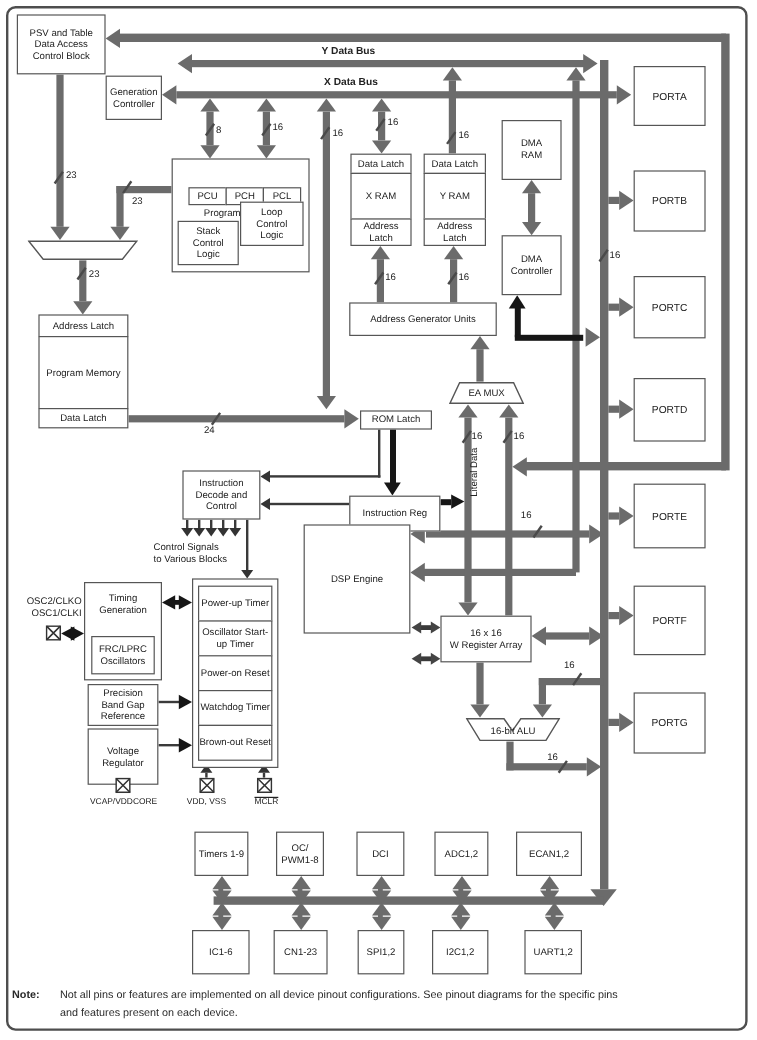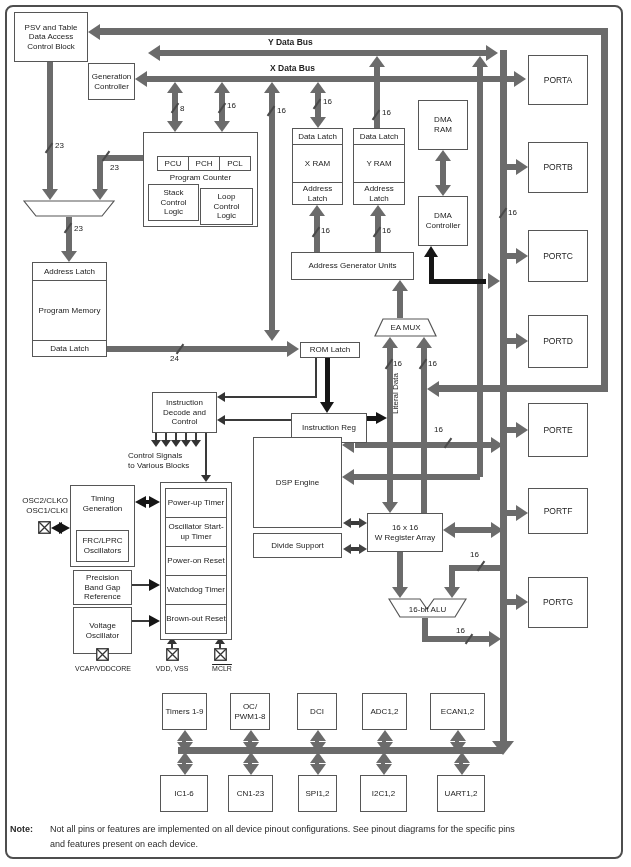--- a/index.html
+++ b/index.html
@@ -272,21 +272,21 @@
       <span>PCL</span>
     </div>
   <div class="b nb" style="left:143px;top:172px;width:115px;height:11px">
       <span>Program Counter</span>
     </div>
   <div class="b" style="left:148px;top:184px;width:51px;height:37px">
     <span>Stack</span>
     <span>Control</span>
     <span>Logic</span>
   </div>
-  <div class="b" style="left:200px;top:188px;width:53px;height:37px">
+  <div class="b" style="left:200px;top:168px;width:53px;height:37px">
     <span>Loop</span>
     <span>Control</span>
     <span>Logic</span>
   </div>
 
   <div class="b" style="left:32px;top:262px;width:75px;height:19px">
       <span>Address Latch</span>
     </div>
   <div class="b" style="left:32px;top:280px;width:75px;height:61px">
       <span style="white-space:nowrap">Program Memory</span>
@@ -338,44 +338,41 @@
     <span>Control</span>
   </div>
   <div class="b nb" style="left:128px;top:450px;width:84px;height:22px;align-items:flex-start;text-align:left">
     <span>Control Signals</span>
     <span>to Various Blocks</span>
   </div>
 
   <div class="b" style="left:253px;top:437px;width:89px;height:91px">
       <span>DSP Engine</span>
     </div>
-  <div class="b" style="left:253px;top:533px;width:89px;height:25px">
-      <span>Divide Support</span>
-    </div>
   <div class="b" style="left:367px;top:513px;width:76px;height:39px">
     <span>16 x 16</span>
     <span>W Register Array</span>
   </div>
 
   <div class="b" style="left:70px;top:485px;width:65px;height:82px;justify-content:flex-start;padding-top:8px">
     <span>Timing</span>
     <span>Generation</span>
   </div>
   <div class="b" style="left:76px;top:530px;width:53px;height:32px">
     <span>FRC/LPRC</span>
     <span>Oscillators</span>
   </div>
   <div class="b" style="left:73px;top:570px;width:59px;height:35px">
     <span>Precision</span>
     <span>Band Gap</span>
     <span>Reference</span>
   </div>
   <div class="b" style="left:73px;top:607px;width:59px;height:47px">
     <span>Voltage</span>
-    <span>Oscillator</span>
+    <span>Regulator</span>
   </div>
   <div class="b" style="left:160px;top:482px;width:72px;height:158px"></div>
   <div class="b" style="left:165px;top:488px;width:62px;height:30px">
       <span>Power-up Timer</span>
     </div>
   <div class="b" style="left:165px;top:517px;width:62px;height:30px">
       <span>Oscillator Start-up Timer</span>
     </div>
   <div class="b" style="left:165px;top:546px;width:62px;height:30px">
       <span>Power-on Reset</span>
@@ -427,21 +424,21 @@
     </div>
   <div class="b" style="left:528px;top:315px;width:60px;height:53px;font-size:8.5px">
       <span>PORTD</span>
     </div>
   <div class="b" style="left:528px;top:230px;width:60px;height:52px;font-size:8.5px">
       <span>PORTC</span>
     </div>
   <div class="b" style="left:528px;top:403px;width:60px;height:54px;font-size:8.5px">
       <span>PORTE</span>
     </div>
-  <div class="b" style="left:528px;top:488px;width:60px;height:46px;font-size:8.5px">
+  <div class="b" style="left:528px;top:488px;width:60px;height:58px;font-size:8.5px">
       <span>PORTF</span>
     </div>
   <div class="b" style="left:528px;top:577px;width:60px;height:51px;font-size:8.5px">
       <span>PORTG</span>
     </div>
 
   <div class="b" style="left:162px;top:693px;width:45px;height:37px">
       <span>Timers 1-9</span>
     </div>
   <div class="b" style="left:230px;top:693px;width:40px;height:37px">

